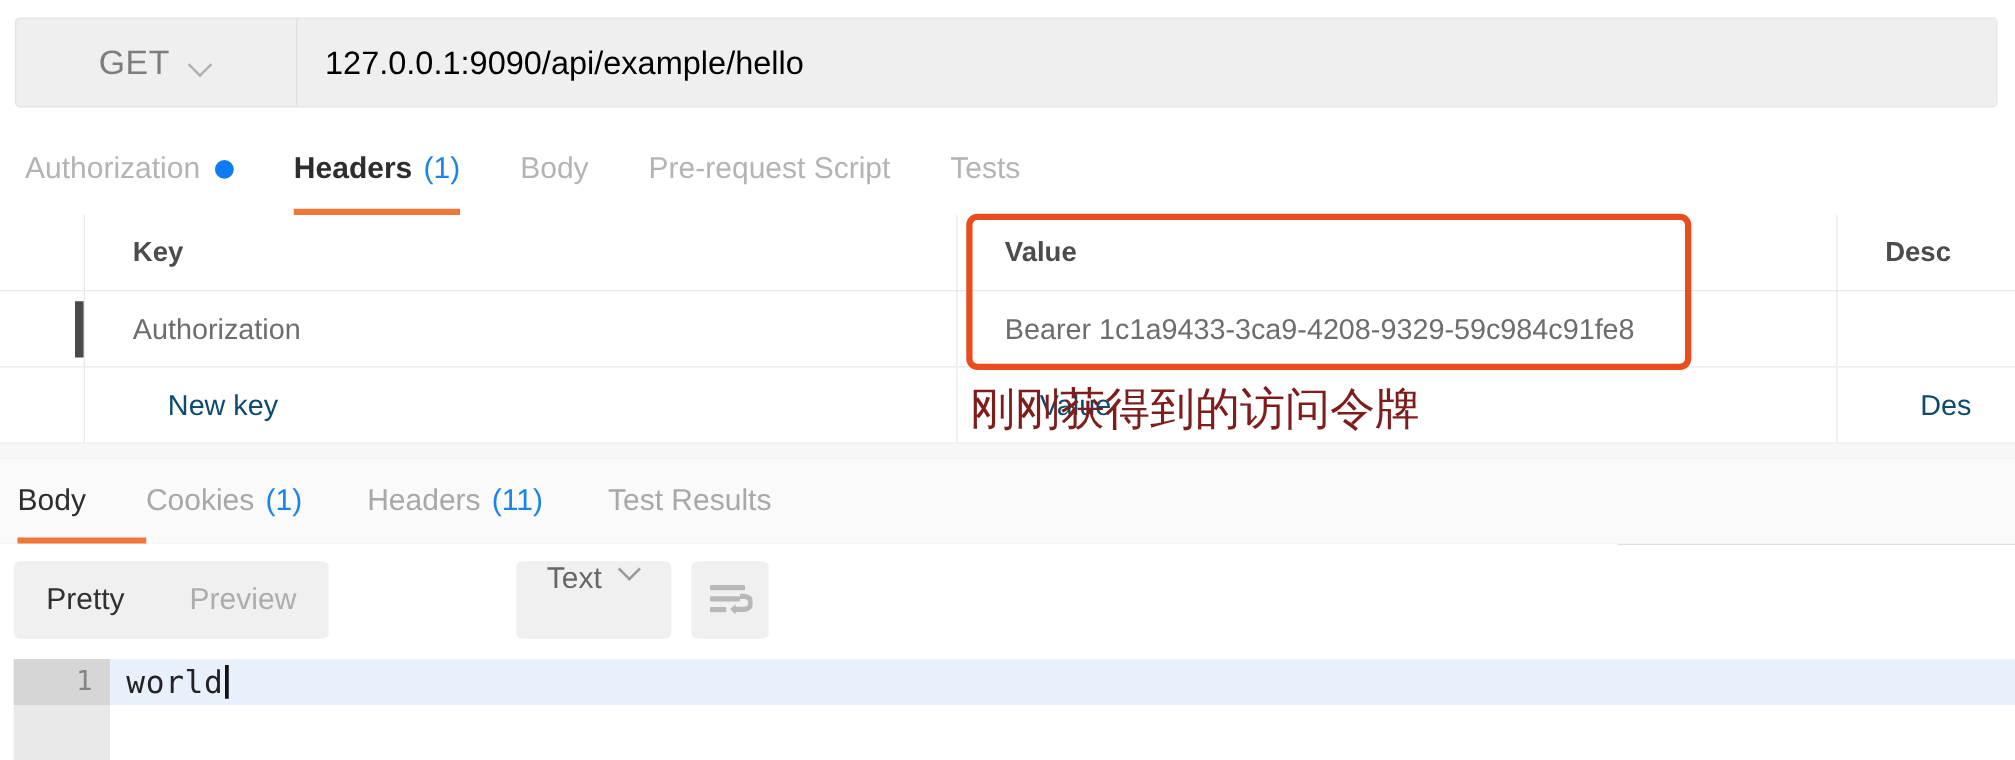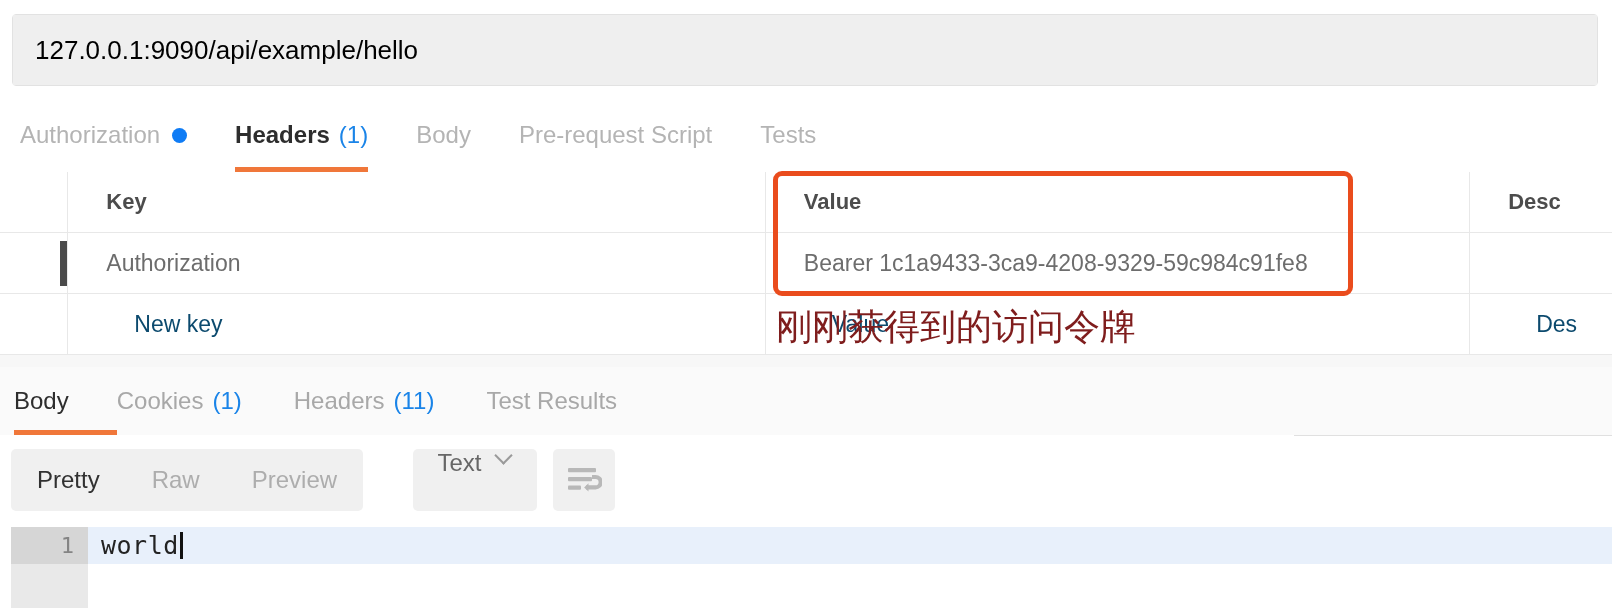--- a/index.html
+++ b/index.html
@@ -350,20 +350,24 @@
     background: #111111;
     margin-left: 1px;
     vertical-align: middle;
   }
 </style>
 </head>
 <body>
 
 <div class="urlbar-wrap">
   <div class="urlbar">
+    <div class="method-box">
+      <span class="method-label">GET</span>
+      <span class="chev"></span>
+    </div>
     <div class="url-field">
       <span class="url-text">127.0.0.1:9090/api/example/hello</span>
     </div>
   </div>
 </div>
 
 <div class="req-tabs">
   <div class="tabs-row">
 
     <div class="rtab">
@@ -457,23 +461,20 @@
     </div>
 
   </div>
 </div>
 
 <div class="body-toolbar">
 
   <div class="seg">
     <div class="seg-item active">
       <span>Pretty</span>
-    </div>
-    <div class="seg-item">
-      <span>Raw</span>
     </div>
     <div class="seg-item">
       <span>Preview</span>
     </div>
   </div>
 
   <div class="type-select">
     <span class="t-label">Text</span>
     <span class="chev-sm"></span>
   </div>

